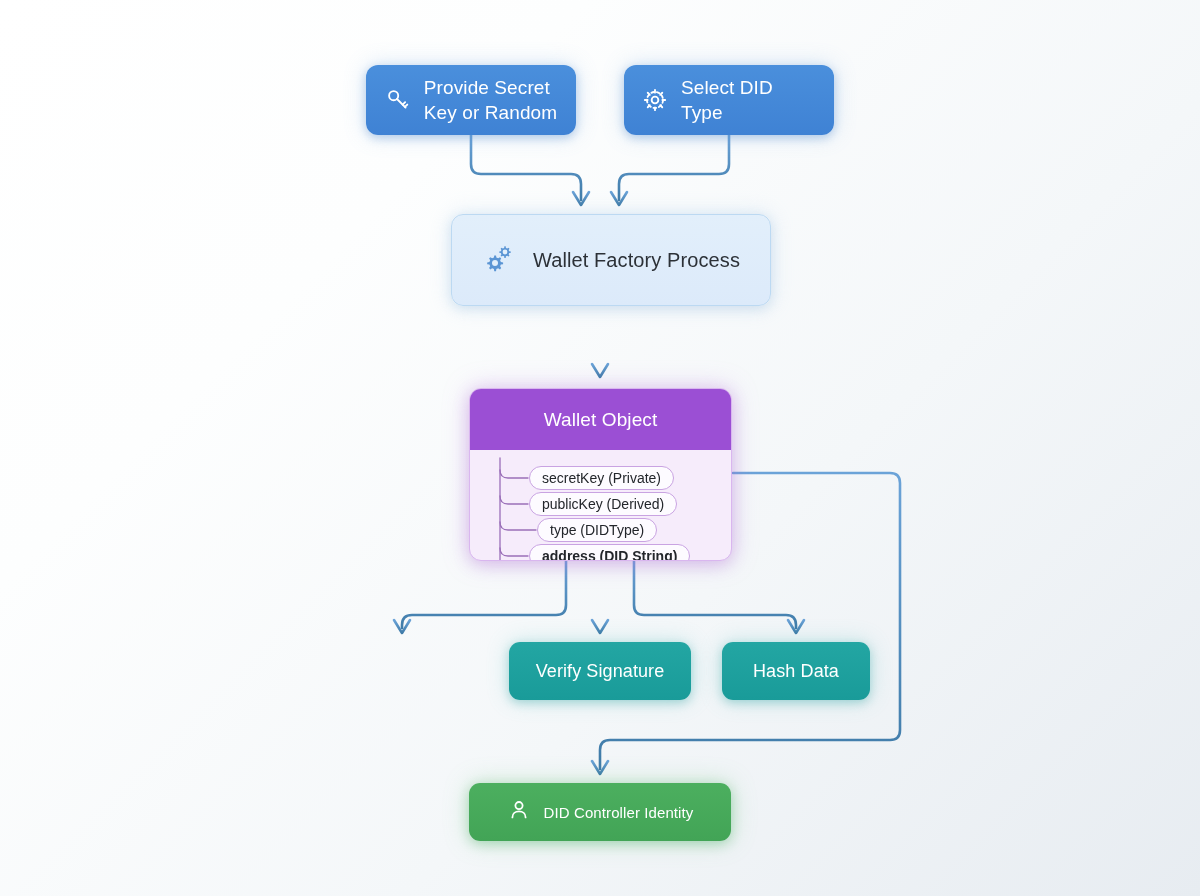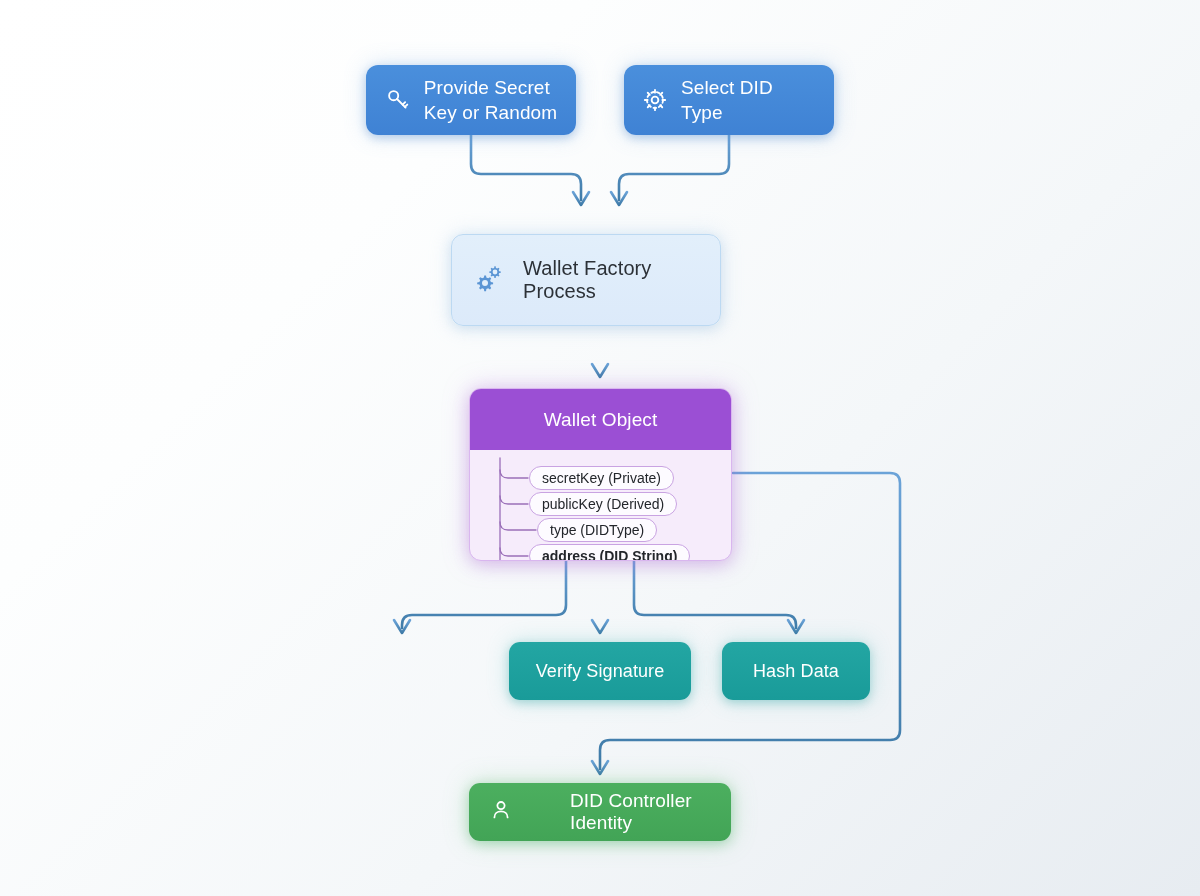--- a/index.html
+++ b/index.html
@@ -127,24 +127,23 @@
   
   .green-node {
     background: linear-gradient(180deg, #4caf5f 0%, #42a456 100%);
     border-radius: 11px;
     box-shadow: 0 3px 12px rgba(60,165,90,0.32), 0 0 24px rgba(110,200,130,0.34);
     color: #ffffff;
     gap: 13px;
     padding: 0 20px;
   }
   .green-node .label {
-    font-size: 19px;
-    color: #ffffff;
-    letter-spacing: 0.1px;
-    margin-left: 44px;
+    font-size: 15px;
+    color: #ffffff;
+    letter-spacing: 0.1px;
   }
 </style>
 </head>
 <body>
 
 <div id="canvas">
 
   <svg class="svg-layer" viewBox="0 0 1200 896" xmlns="http://www.w3.org/2000/svg">
     <defs>
       <linearGradient id="connGrad" x1="0" y1="0" x2="0" y2="1">
@@ -197,21 +196,21 @@
         <path d="M16.3 16.3 L18.6 14"></path>
         <path d="M18.4 18.4 L20.6 16.2"></path>
       </svg>
     </span>
     <span class="label">
       <span>Provide Secret</span><br>
       <span>Key or Random</span>
     </span>
   </div>
 
-  <div class="node factory-node" style="left:451px; top:214px; width:270px; height:92px;margin-top:20px;">
+  <div class="node factory-node" style="left:451px; top:214px; width:320px; height:92px;">
     <span class="icon">
       <svg width="36" height="36" viewBox="0 0 36 36" fill="#5b95d4">
         <g transform="translate(23,12)">
           <path d="M0,-8 L2.1,-7.1 L4.2,-8.4 L5.7,-6.9 L4.4,-4.8 L5.3,-2.7 L7.9,-2.3 L7.9,-0.2
                    L5.3,0.2 L4.4,2.3 L5.7,4.4 L4.2,5.9 L2.1,4.6 L0,5.5 L-0.4,8.1 L-2.5,8.1
                    L-2.9,5.5 L-5,4.6 L-7.1,5.9 L-8.6,4.4 L-7.3,2.3 L-8.2,0.2 L-10.8,-0.2
                    L-10.8,-2.3 L-8.2,-2.7 L-7.3,-4.8 L-8.6,-6.9 L-7.1,-8.4 L-5,-7.1 L-2.9,-8
                    L-2.5,-10.6 L-0.4,-10.6 Z" transform="scale(0.62) translate(1.5,1.5)"></path>
           <circle cx="0" cy="0" r="2.4" fill="#e2effb"></circle>
         </g>

